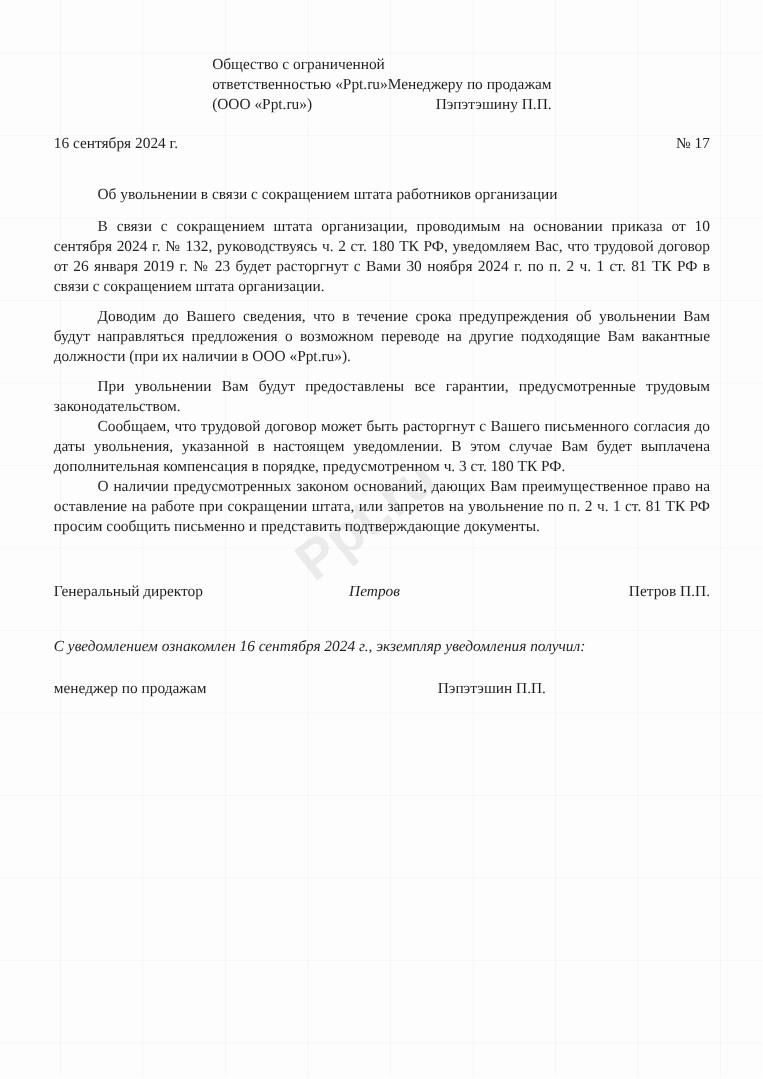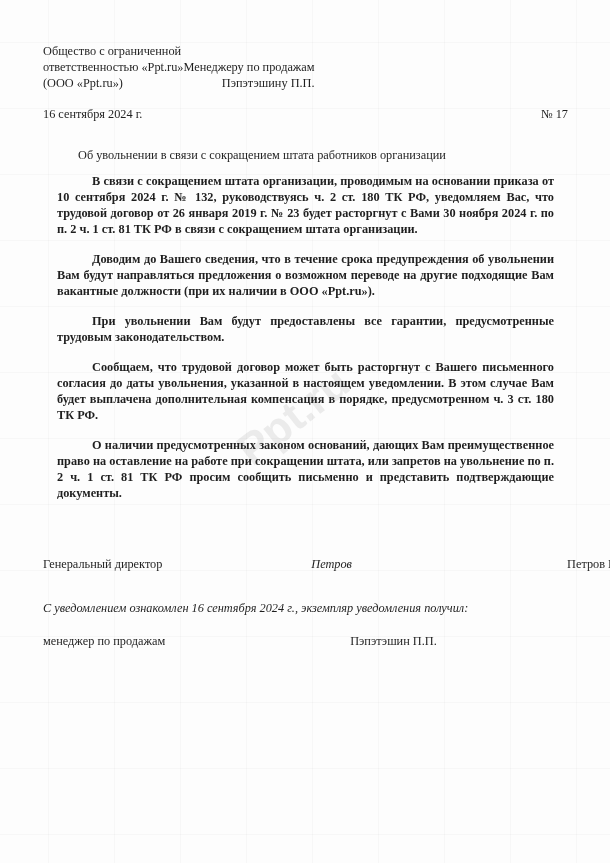--- a/index.html
+++ b/index.html
@@ -33,21 +33,21 @@
     font-family: "Liberation Sans", sans-serif;
     font-size: 44px;
     font-weight: bold;
     color: rgba(110, 110, 110, 0.12);
     pointer-events: none;
     user-select: none;
   }
 
   .header-row {
     display: flex;
-    justify-content: flex-start;
+    justify-content: center;
     align-items: flex-end;
   }
   .company-block  { text-align: left; }
   .addressee-block { text-align: right; }
 
   .doc-title {
     text-align: center;
     font-weight: bold;
     margin-top: 24px;
   }
@@ -57,38 +57,37 @@
     justify-content: space-between;
     margin-top: 15px;
   }
 
   .subject {
     text-indent: 35px;
     margin: 25px 0 0 0;
   }
 
   p.body-par {
-    margin: 14px;
+    margin: 0;
     text-align: justify;
     text-indent: 35px;
-    font-weight: bold;
   }
   p.body-par.gap { margin-top: 8px; }
   p.first-par    { margin-top: 10px; }
 
   .sig-row {
     display: grid;
     grid-template-columns: 45% 30% 25%;
     align-items: baseline;
   }
   .sig-row .sig-position  { text-align: left; }
   .sig-row .sig-signature { text-align: left; font-style: italic; }
   .sig-row .sig-name      { text-align: right; }
 
-  .sig-row-director  { margin-top: 55px; gap: 32px; }
+  .sig-row-director  { margin-top: 36px; }
   .acknowledgment    { margin: 28px 0 16px 0; font-style: italic; }
   .sig-row-employee  { margin-top: 17px; }
 </style>
 </head>
 <body>
 
 <div class="page">
 
   <div class="watermark">Ppt.ru</div>
 

